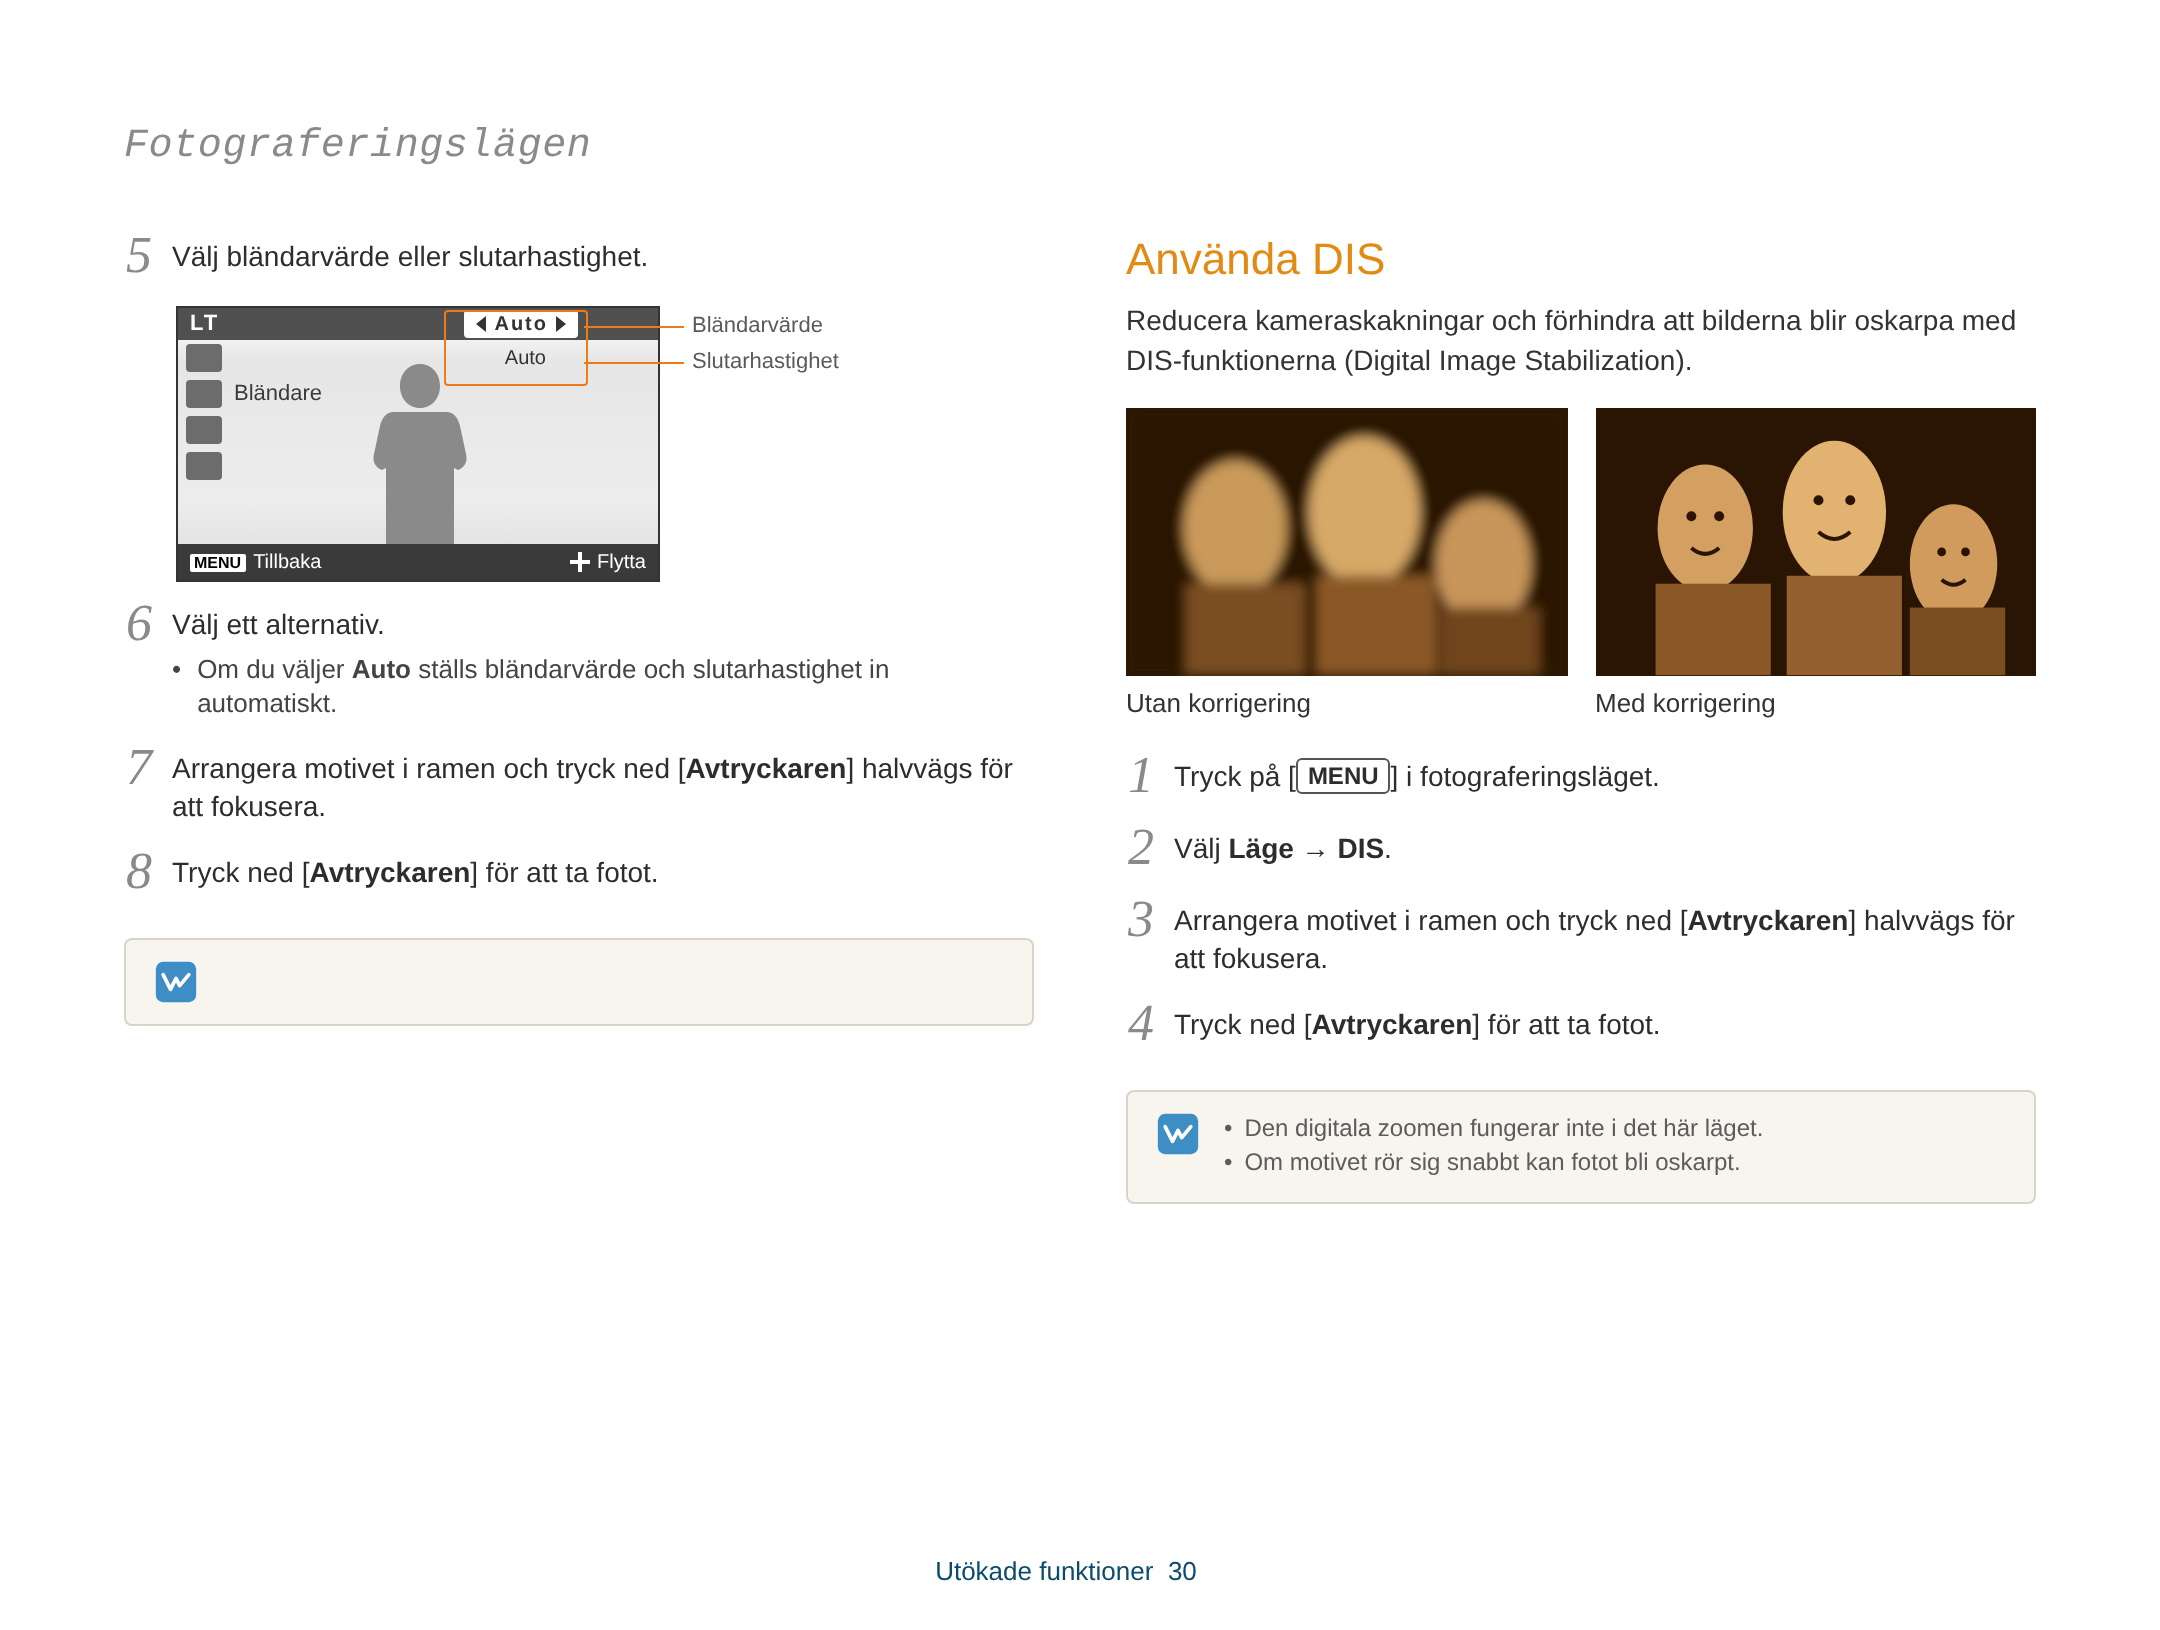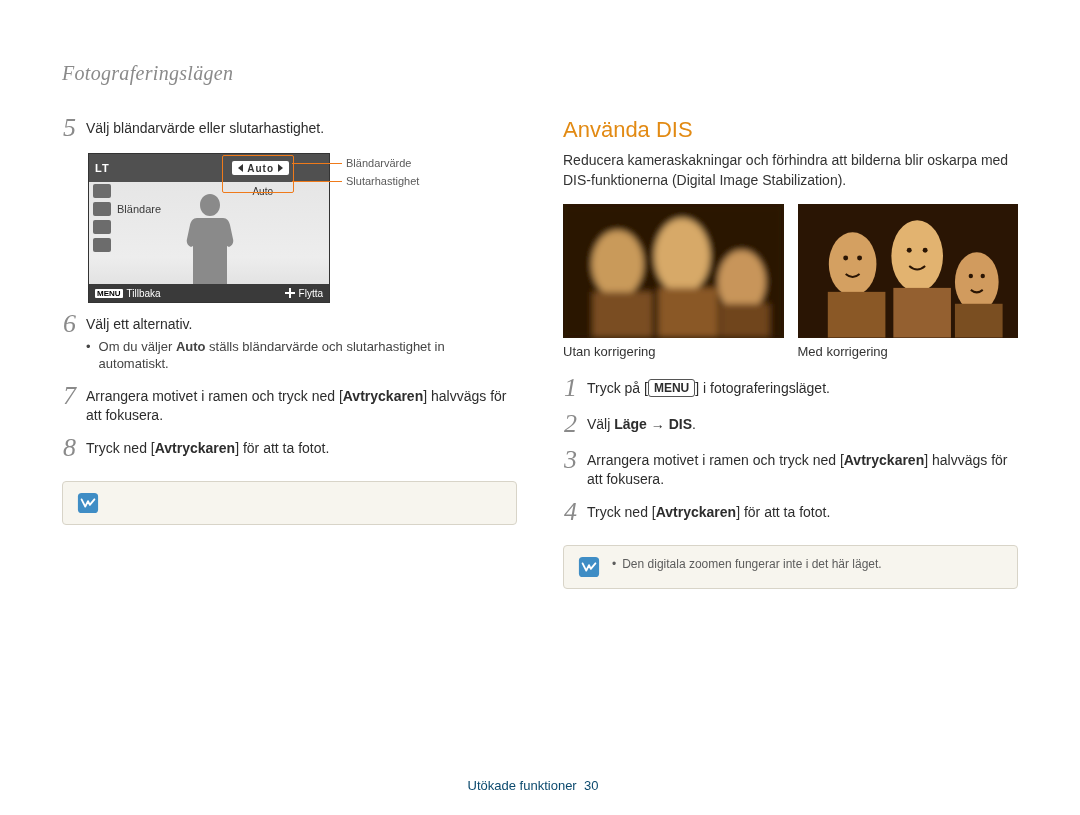--- a/index.html
+++ b/index.html
@@ -12,21 +12,21 @@
     color: #3a3a3a;
     font-size: 14px;
   }
   .page {
     box-sizing: border-box;
     padding: 62px 62px 0 62px;
     height: 100%;
     position: relative;
   }
   .breadcrumb {
-    font-family: Liberation Serif, serif;
+    font-family: Liberation Mono, monospace;
     font-style: italic;
     font-size: 20px;
     color: #8a8a8a;
     font-weight: 300;
     margin-bottom: 32px;
     letter-spacing: 0.3px;
   }
   .columns {
     display: flex;
     gap: 46px;
@@ -102,21 +102,21 @@
   .lcd-ico {
     width: 18px;
     height: 14px;
     background: #6c6c6c;
     margin-right: 6px;
     border-radius: 2px;
   }
   .lcd-hdr {
     background: #505050;
     color: #fff;
-    height: 28px;
+    height: 16px;
     display: flex;
     align-items: center;
     padding-left: 6px;
     font-weight: bold;
     letter-spacing: 1px;
   }
   .lcd-autopill {
     margin-left: auto;
     margin-right: 40px;
     background: #fff;
@@ -430,20 +430,23 @@
 
       <div class="notebox">
         <svg class="note-icon" viewBox="0 0 24 24">
           <rect x="1" y="1" width="22" height="22" rx="4" fill="#3f8dc5"></rect>
           <path d="M5 8l4 8 3-6 2 4 5-6" stroke="#fff" stroke-width="2" fill="none" stroke-linecap="round" stroke-linejoin="round"></path>
         </svg>
         <div class="note-content">
           <div class="nb">
               <span>Den digitala zoomen fungerar inte i det här läget.</span>
             </div>
+          <div class="nb">
+              <span>Om motivet rör sig snabbt kan fotot bli oskarpt.</span>
+            </div>
         </div>
       </div>
 
     </div>
   </div>
 
   <div class="footer">
     <span>Utökade funktioner</span>&nbsp;&nbsp;<span>30</span>
   </div>
 </div>

